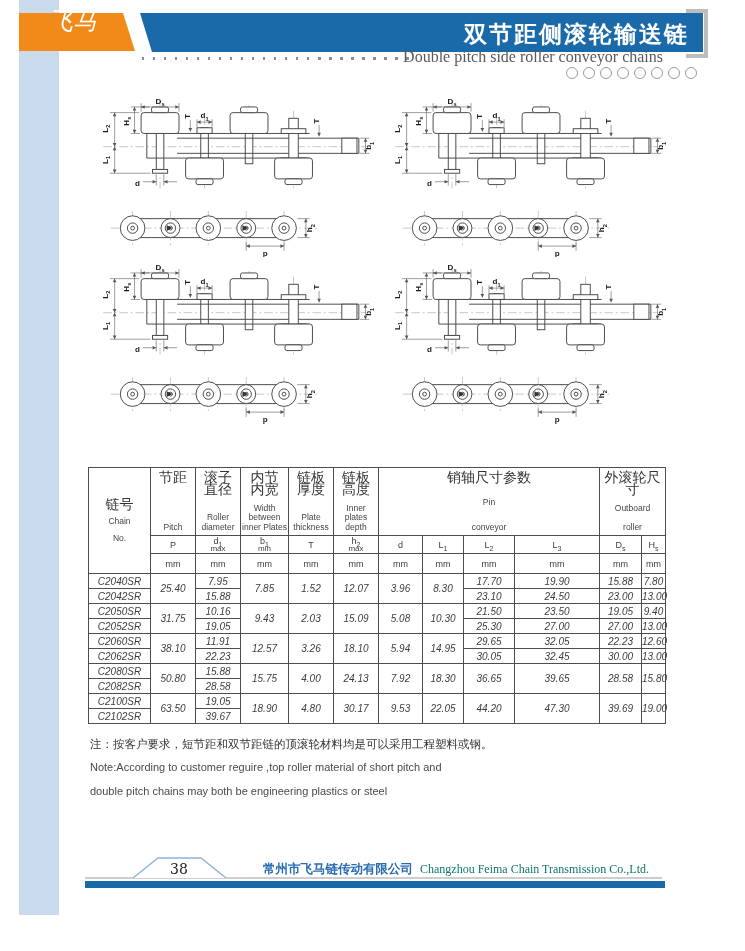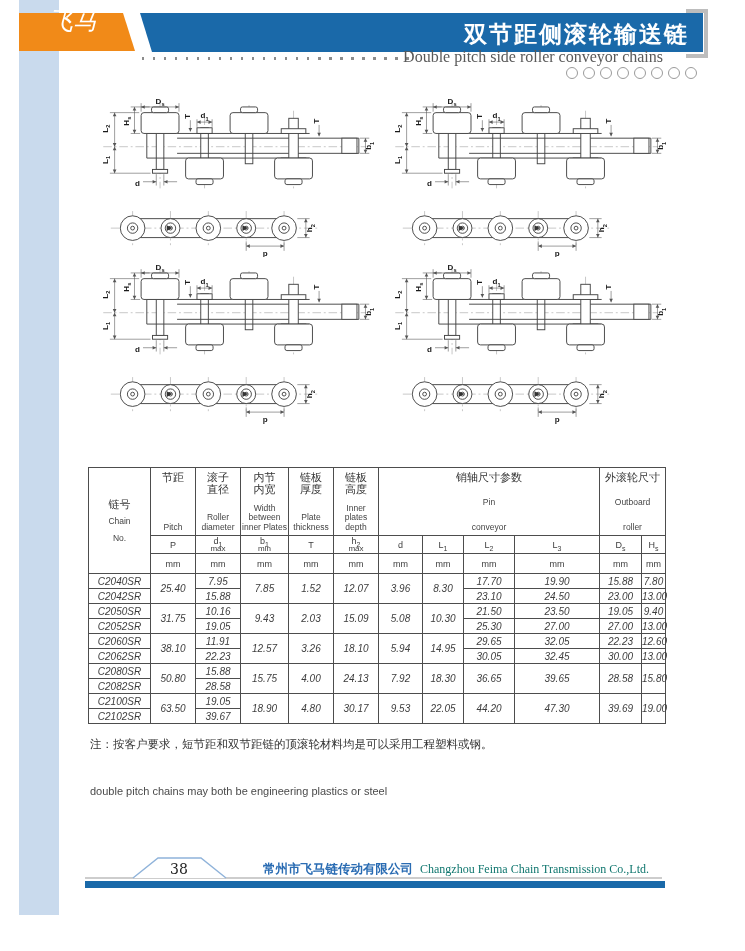--- a/index.html
+++ b/index.html
@@ -36,21 +36,21 @@
   .lb{font-family:"Liberation Sans",sans-serif;font-size:8.5px;font-weight:bold;fill:#1a1a1a;}
   .ss{font-size:6px;}
   
   .spec-wrap{position:absolute;left:88px;top:467px;}
   table.spec{table-layout:fixed;width:577px;border-collapse:collapse;}
   table.spec td{border:1px solid #4d4d4d;text-align:center;vertical-align:middle;
                 padding:0;color:#3d3d3d;}
   .ht{vertical-align:top;}
   .vh{display:flex;flex-direction:column;justify-content:space-between;height:61px;padding:3px 1px;}
   .chain-h{display:flex;flex-direction:column;justify-content:center;gap:7px;height:100%;}
-  .cn{font-size:11px;color:#333;line-height:12px;}
+  .cn{font-size:14px;color:#333;line-height:12px;}
   .en{font-size:8.5px;color:#444;line-height:9.5px;}
   tr.titr{height:67px;}
   tr.symr{height:18px;}
   tr.symr td{font-size:9px;line-height:8px;}
   tr.symr .q{display:block;font-size:8px;}
   tr.mmr{height:20px;}
   tr.mmr td{font-size:9px;}
   table.spec tbody tr{height:15px;font-style:italic;}
   table.spec tbody td{font-size:10px;line-height:11px;}
   sub{font-size:7px;vertical-align:sub;line-height:0;}
@@ -709,20 +709,21 @@
           </tr>
           <tr>
             <td>C2102SR</td>
             <td>39.67</td>
           </tr>
         </tbody>
       </table>
   </div>
 
   <div class="note1">注：按客户要求，短节距和双节距链的顶滚轮材料均是可以采用工程塑料或钢。</div>
+  <div class="note2">Note:According to customer reguire ,top roller material of short pitch and</div>
   <div class="note3">double pitch chains may both be engineering plastics or steel</div>
 
   <svg class="f-svg" width="585" height="32">
     <line x1="0" y1="26" x2="577" y2="26" stroke="#9b9b9b" stroke-width="1"></line>
     <path d="M48,26 L73,6 L116,6 L141,26" fill="#ffffff" stroke="#8fb3da" stroke-width="1.4"></path>
     <text x="94" y="22" text-anchor="middle" font-family="DejaVu Serif, serif" font-size="14" fill="#222222">38</text>
   </svg>
   <div class="f-bar"></div>
   <div class="f-cn">常州市飞马链传动有限公司</div>
   <div class="f-en">Changzhou Feima Chain Transmission Co.,Ltd.</div>

